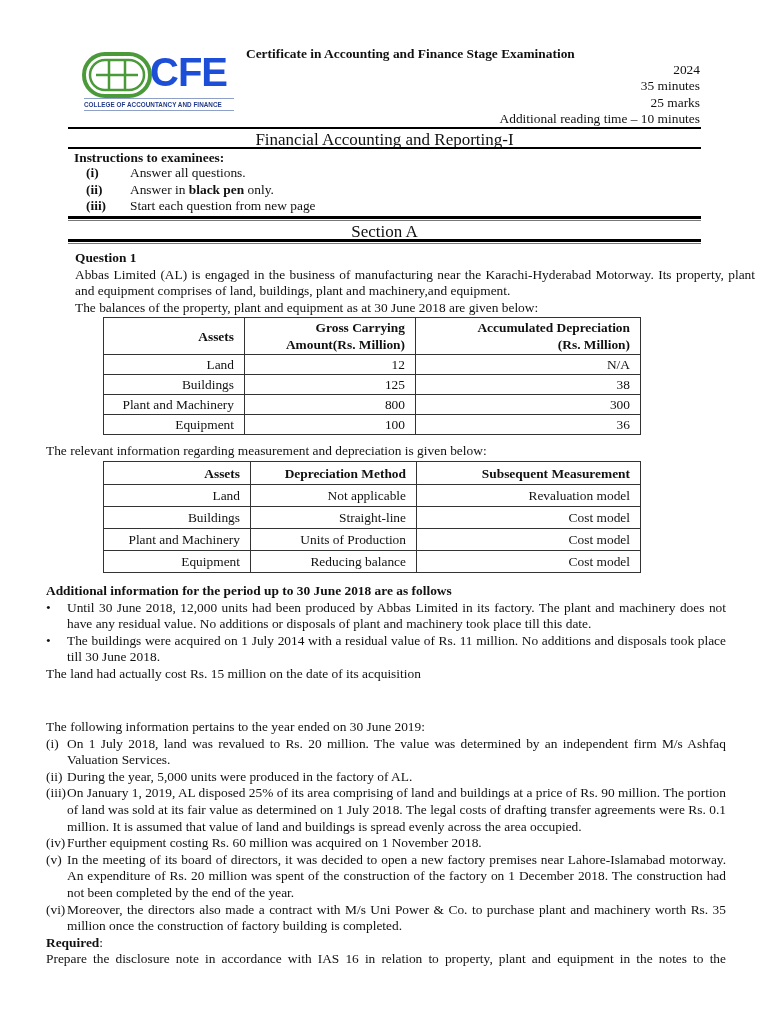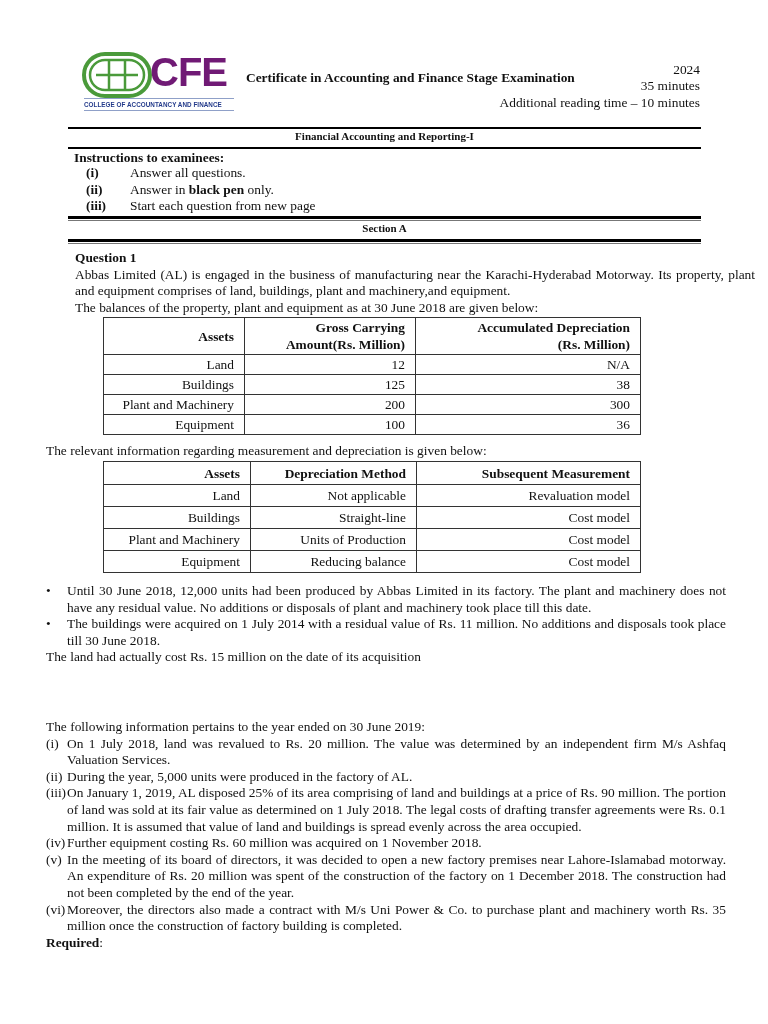--- a/index.html
+++ b/index.html
@@ -3,31 +3,31 @@
 <meta charset="utf-8">
 <style>
   html, body { margin: 0; padding: 0; background: #ffffff; }
   body {
     width: 768px; height: 1024px; overflow: hidden; position: relative;
     font-family: "Liberation Serif", serif; color: #111; font-size: 13.4px;
   }
   .abs { position: absolute; }
   
   .logo { left: 82px; top: 50px; width: 155px; height: 66px; }
-  .logo-text { left: 150px; top: 50px; font-family: "Liberation Sans", sans-serif; font-weight: bold; font-size: 40px; color: #701a75; letter-spacing: -1px; line-height: 44px; }
+  .logo-text { left: 150px; top: 50px; font-family: "Liberation Sans", sans-serif; font-weight: bold; font-size: 40px; color: #1d4ed8; letter-spacing: -1px; line-height: 44px; }
   .logo-sub { left: 84px; top: 101px; font-family: "Liberation Sans", sans-serif; font-weight: bold; font-size: 6.3px; color: #233a8a; letter-spacing: 0.05px; white-space: nowrap; }
   .logo-line { left: 84px; top: 98px; width: 150px; height: 1px; background: #8fa0c8; }
   .logo-line2 { left: 84px; top: 110px; width: 150px; height: 1px; background: #8fa0c8; }
 
-  .exam-title { left: 246px; top: 46px; font-weight: bold; font-size: 13.4px; margin-top: 24px; }
+  .exam-title { left: 246px; top: 46px; font-weight: bold; font-size: 13.4px; }
   .meta { right: 68px; text-align: right; font-size: 13.4px; line-height: 16.4px; margin-left: 20px; }
   .meta-wrap { top: 62px; }
 
   .rule { left: 68px; width: 633px; background: #000; }
-  .band-title { left: 68px; width: 633px; text-align: center; font-weight: bold; font-size: 11px; }
+  .band-title { left: 68px; width: 633px; text-align: center; font-weight: normal; font-size: 17px; }
 
   .instr-head { left: 74px; top: 150px; font-weight: bold; }
   .instr-item { left: 86px; font-size: 13.4px; }
   .instr-num { position: absolute; left: 0; font-weight: bold; }
   .instr-text { position: absolute; left: 44px; white-space: nowrap; }
 
   .body-text { left: 46px; width: 680px; font-size: 13.4px; line-height: 16.6px; }
   .just { text-align: justify; text-align-last: left; }
 
   table.grid { position: absolute; border-collapse: collapse; font-size: 13.4px; }
@@ -58,20 +58,21 @@
 </div>
 <div class="abs logo-text">CFE</div>
 <div class="abs logo-line"></div>
 <div class="abs logo-sub">COLLEGE OF ACCOUNTANCY AND FINANCE</div>
 <div class="abs logo-line2"></div>
 
 <div class="abs exam-title">Certificate in Accounting and Finance Stage Examination</div>
 <div class="abs meta meta-wrap">
   <div>2024</div>
   <div>35 minutes</div>
+  <div>25 marks</div>
   <div>Additional reading time – 10 minutes</div>
 </div>
 
 <div class="abs rule" style="top:127px;height:2px;"></div>
 <div class="abs band-title" style="top:130px;">Financial Accounting and Reporting-I</div>
 <div class="abs rule" style="top:147px;height:2px;"></div>
 
 <div class="abs instr-head">Instructions to examinees:</div>
 <div class="abs instr-item" style="top:165px;">
   <span class="instr-num">(i)</span>
@@ -116,21 +117,21 @@
     <td class="c">12</td>
     <td class="c">N/A</td>
   </tr>
   <tr>
     <td class="l">Buildings</td>
     <td class="c">125</td>
     <td class="c">38</td>
   </tr>
   <tr>
     <td class="l">Plant and Machinery</td>
-    <td class="c">200</td>
+    <td class="c">800</td>
     <td class="c">300</td>
   </tr>
   <tr>
     <td class="l">Equipment</td>
     <td class="c">100</td>
     <td class="c">36</td>
   </tr>
 </tbody>
   </table>
 
@@ -160,31 +161,33 @@
   </tr>
   <tr>
     <td class="l" style="height:21px;">Equipment</td>
     <td class="c">Reducing balance</td>
     <td class="c">Cost model</td>
   </tr>
 </tbody>
   </table>
 
 <div class="abs body-text" style="top:583px;">
+  <div style="font-weight:bold;">Additional information for the period up to 30 June 2018 are as follows</div>
   <ul class="bullets">
     <li>Until 30 June 2018, 12,000 units had been produced by Abbas Limited in its factory. The plant and machinery does not have any residual value. No additions or disposals of plant and machinery took place till this date.</li>
     <li>The buildings were acquired on 1 July 2014 with a residual value of Rs. 11 million. No additions and disposals took place till 30 June 2018.</li>
   </ul>
   <div>The land had actually cost Rs. 15 million on the date of its acquisition</div>
 </div>
 
 <div class="abs body-text" style="top:719px;">
   <div>The following information pertains to the year ended on 30 June 2019:</div>
   <ol class="roman">
     <li><span class="rn">(i)</span><span>On 1 July 2018, land was revalued to Rs. 20 million. The value was determined by an independent firm M/s Ashfaq Valuation Services.</span></li>
     <li><span class="rn">(ii)</span><span>During the year, 5,000 units were produced in the factory of AL.</span></li>
     <li><span class="rn">(iii)</span><span>On January 1, 2019, AL disposed 25% of its area comprising of land and buildings at a price of Rs. 90 million. The portion of land was sold at its fair value as determined on 1 July 2018. The legal costs of drafting transfer agreements were Rs. 0.1 million. It is assumed that value of land and buildings is spread evenly across the area occupied.</span></li>
     <li><span class="rn">(iv)</span><span>Further equipment costing Rs. 60 million was acquired on 1 November 2018.</span></li>
     <li><span class="rn">(v)</span><span>In the meeting of its board of directors, it was decided to open a new factory premises near Lahore-Islamabad motorway. An expenditure of Rs. 20 million was spent of the construction of the factory on 1 December 2018. The construction had not been completed by the end of the year.</span></li>
     <li><span class="rn">(vi)</span><span>Moreover, the directors also made a contract with M/s Uni Power &amp; Co. to purchase plant and machinery worth Rs. 35 million once the construction of factory building is completed.</span></li>
   </ol>
   <div><b>Required</b><span>:</span></div>
+  <div class="just" style="text-align-last:justify;">Prepare the disclosure note in accordance with IAS 16 in relation to property, plant and equipment in the notes to the</div>
 </div>
 
 </body></html>

